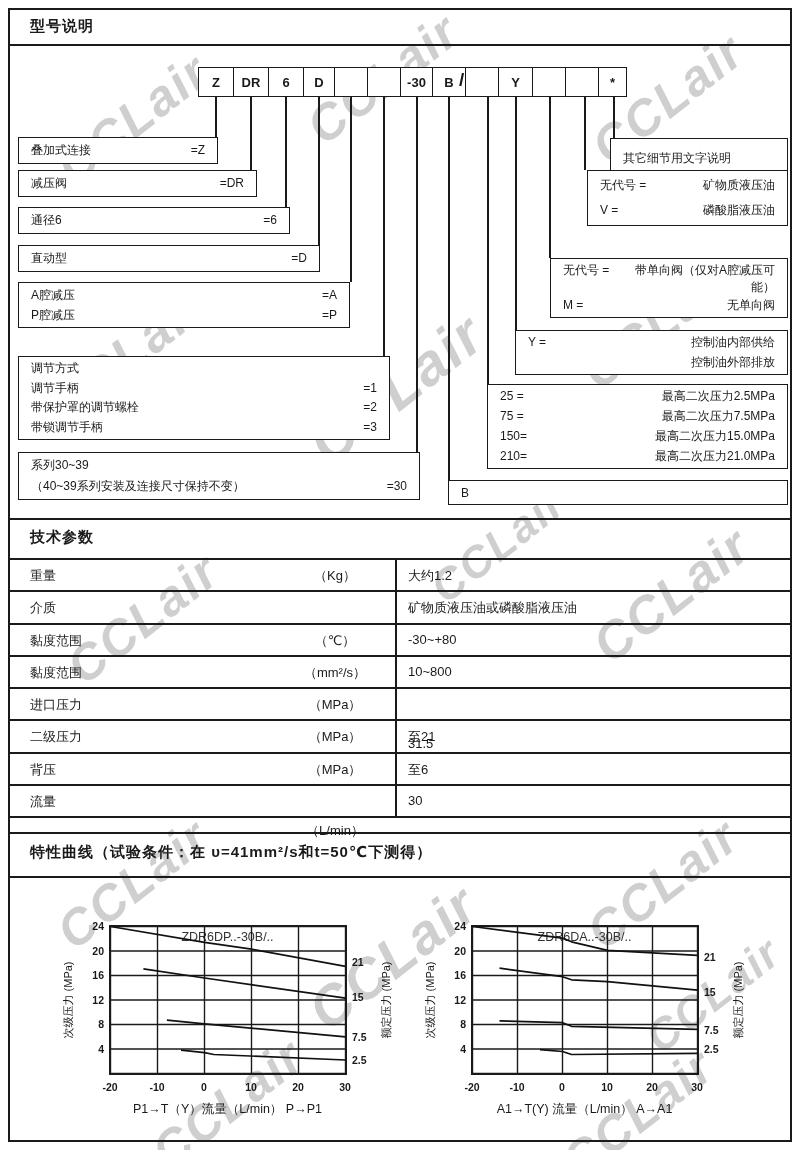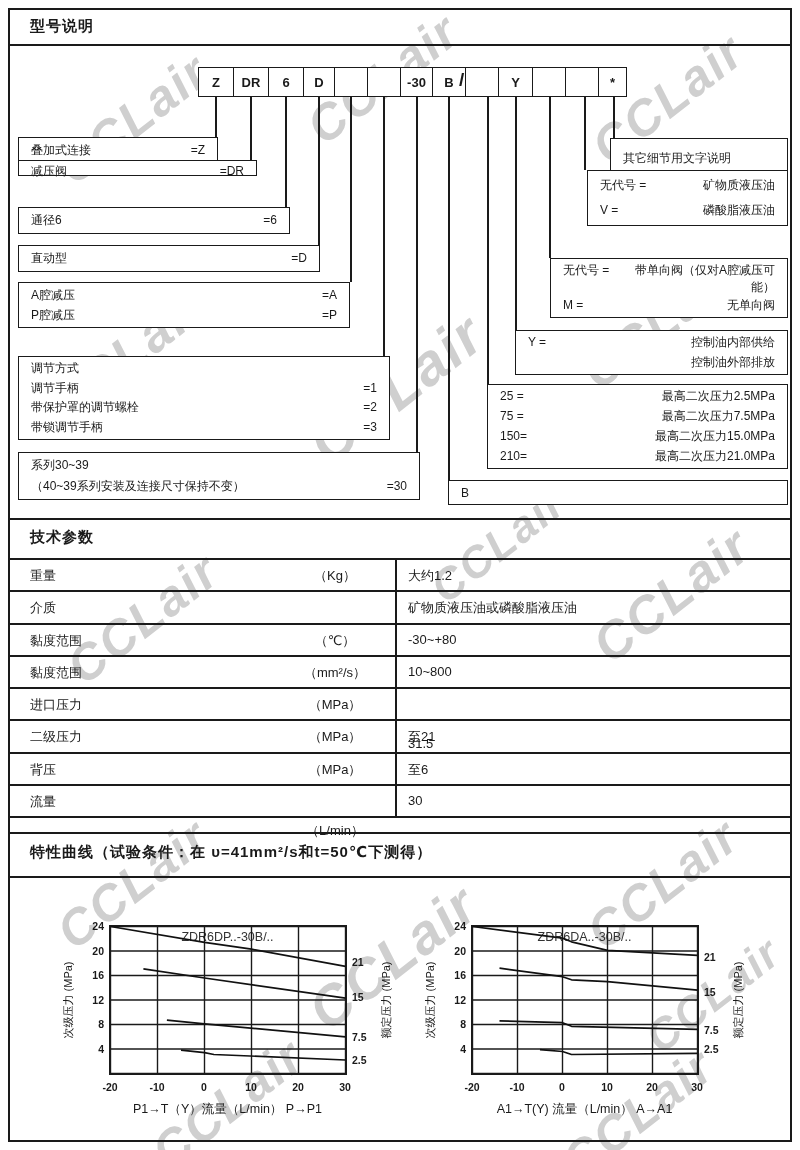--- a/index.html
+++ b/index.html
@@ -101,21 +101,21 @@
       <div class="vline" style="left: 584px; top: 97px; height: 73px;"></div>
       <div class="vline" style="left: 613px; top: 97px; height: 41px;"></div>
     </div>
   <div id="model-boxes">
       <div class="lbox" style="left: 18px; top: 137px; width: 200px; height: 27px;">
         <div class="brow">
           <span class="blbl">叠加式连接</span>
           <span class="bcode">=Z</span>
         </div>
       </div>
-      <div class="lbox" style="left: 18px; top: 160px; width: 239px; height: 16px;">
+      <div class="lbox" style="left: 18px; top: 170px; width: 239px; height: 27px;">
         <div class="brow">
           <span class="blbl">减压阀</span>
           <span class="bcode">=DR</span>
         </div>
       </div>
       <div class="lbox" style="left: 18px; top: 207px; width: 272px; height: 27px;">
         <div class="brow">
           <span class="blbl">通径6</span>
           <span class="bcode">=6</span>
         </div>

